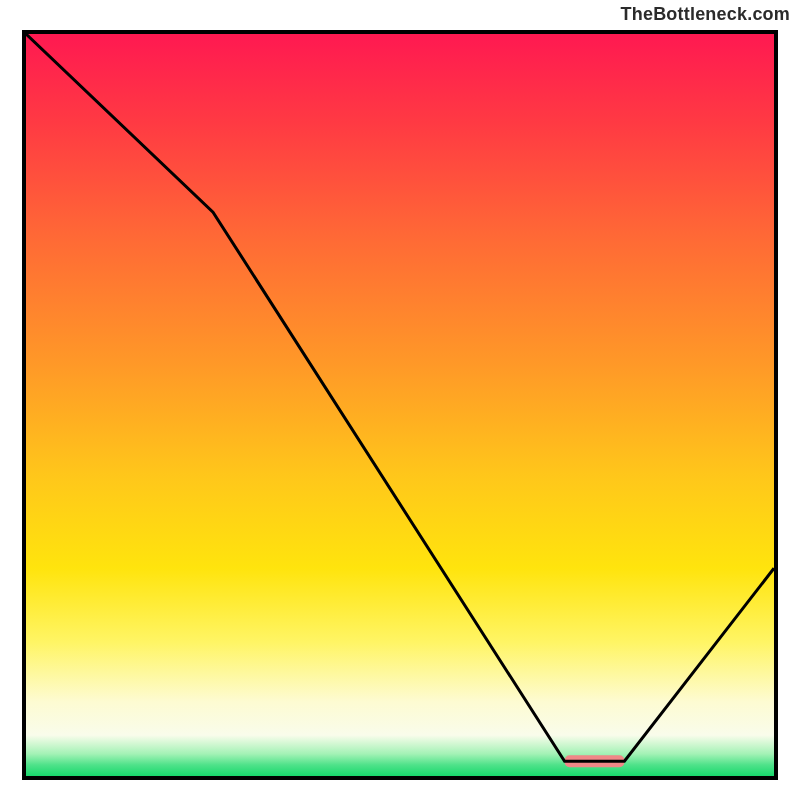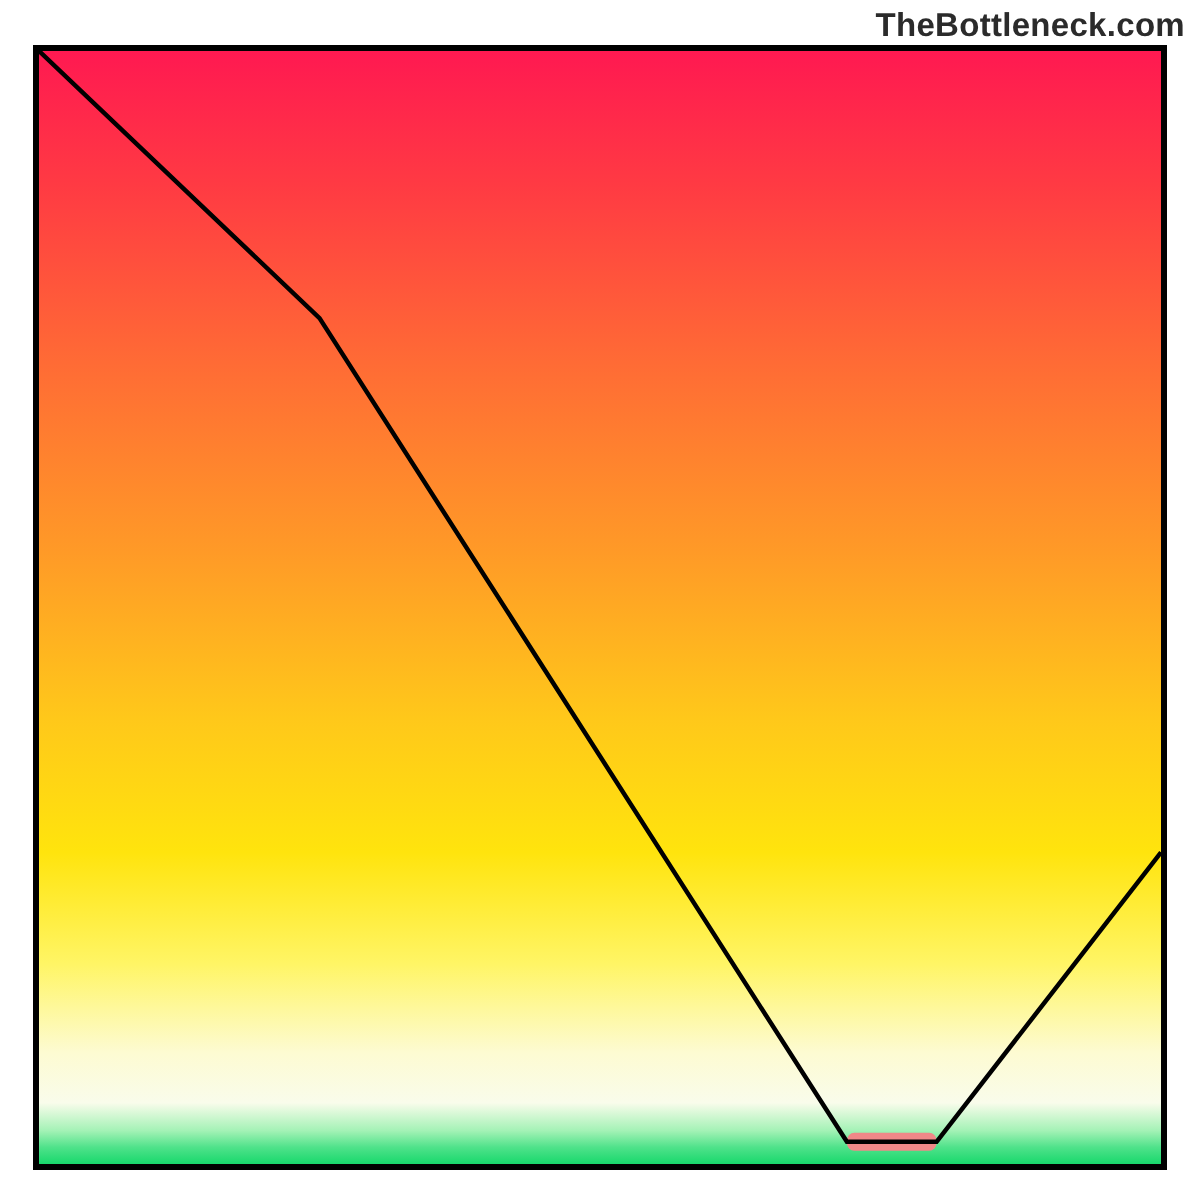--- a/index.html
+++ b/index.html
@@ -18,21 +18,21 @@
   }
   svg {
     display: block;
     width: 800px;
     height: 800px;
   }
   .watermark {
     position: absolute;
     top: 4px;
     right: 10px;
-    font-size: 22px;
+    font-size: 18px;
     font-weight: bold;
     color: #2b2b2b;
     letter-spacing: 0.2px;
     pointer-events: none;
     user-select: none;
   }
 </style>
 </head>
 <body>
 

